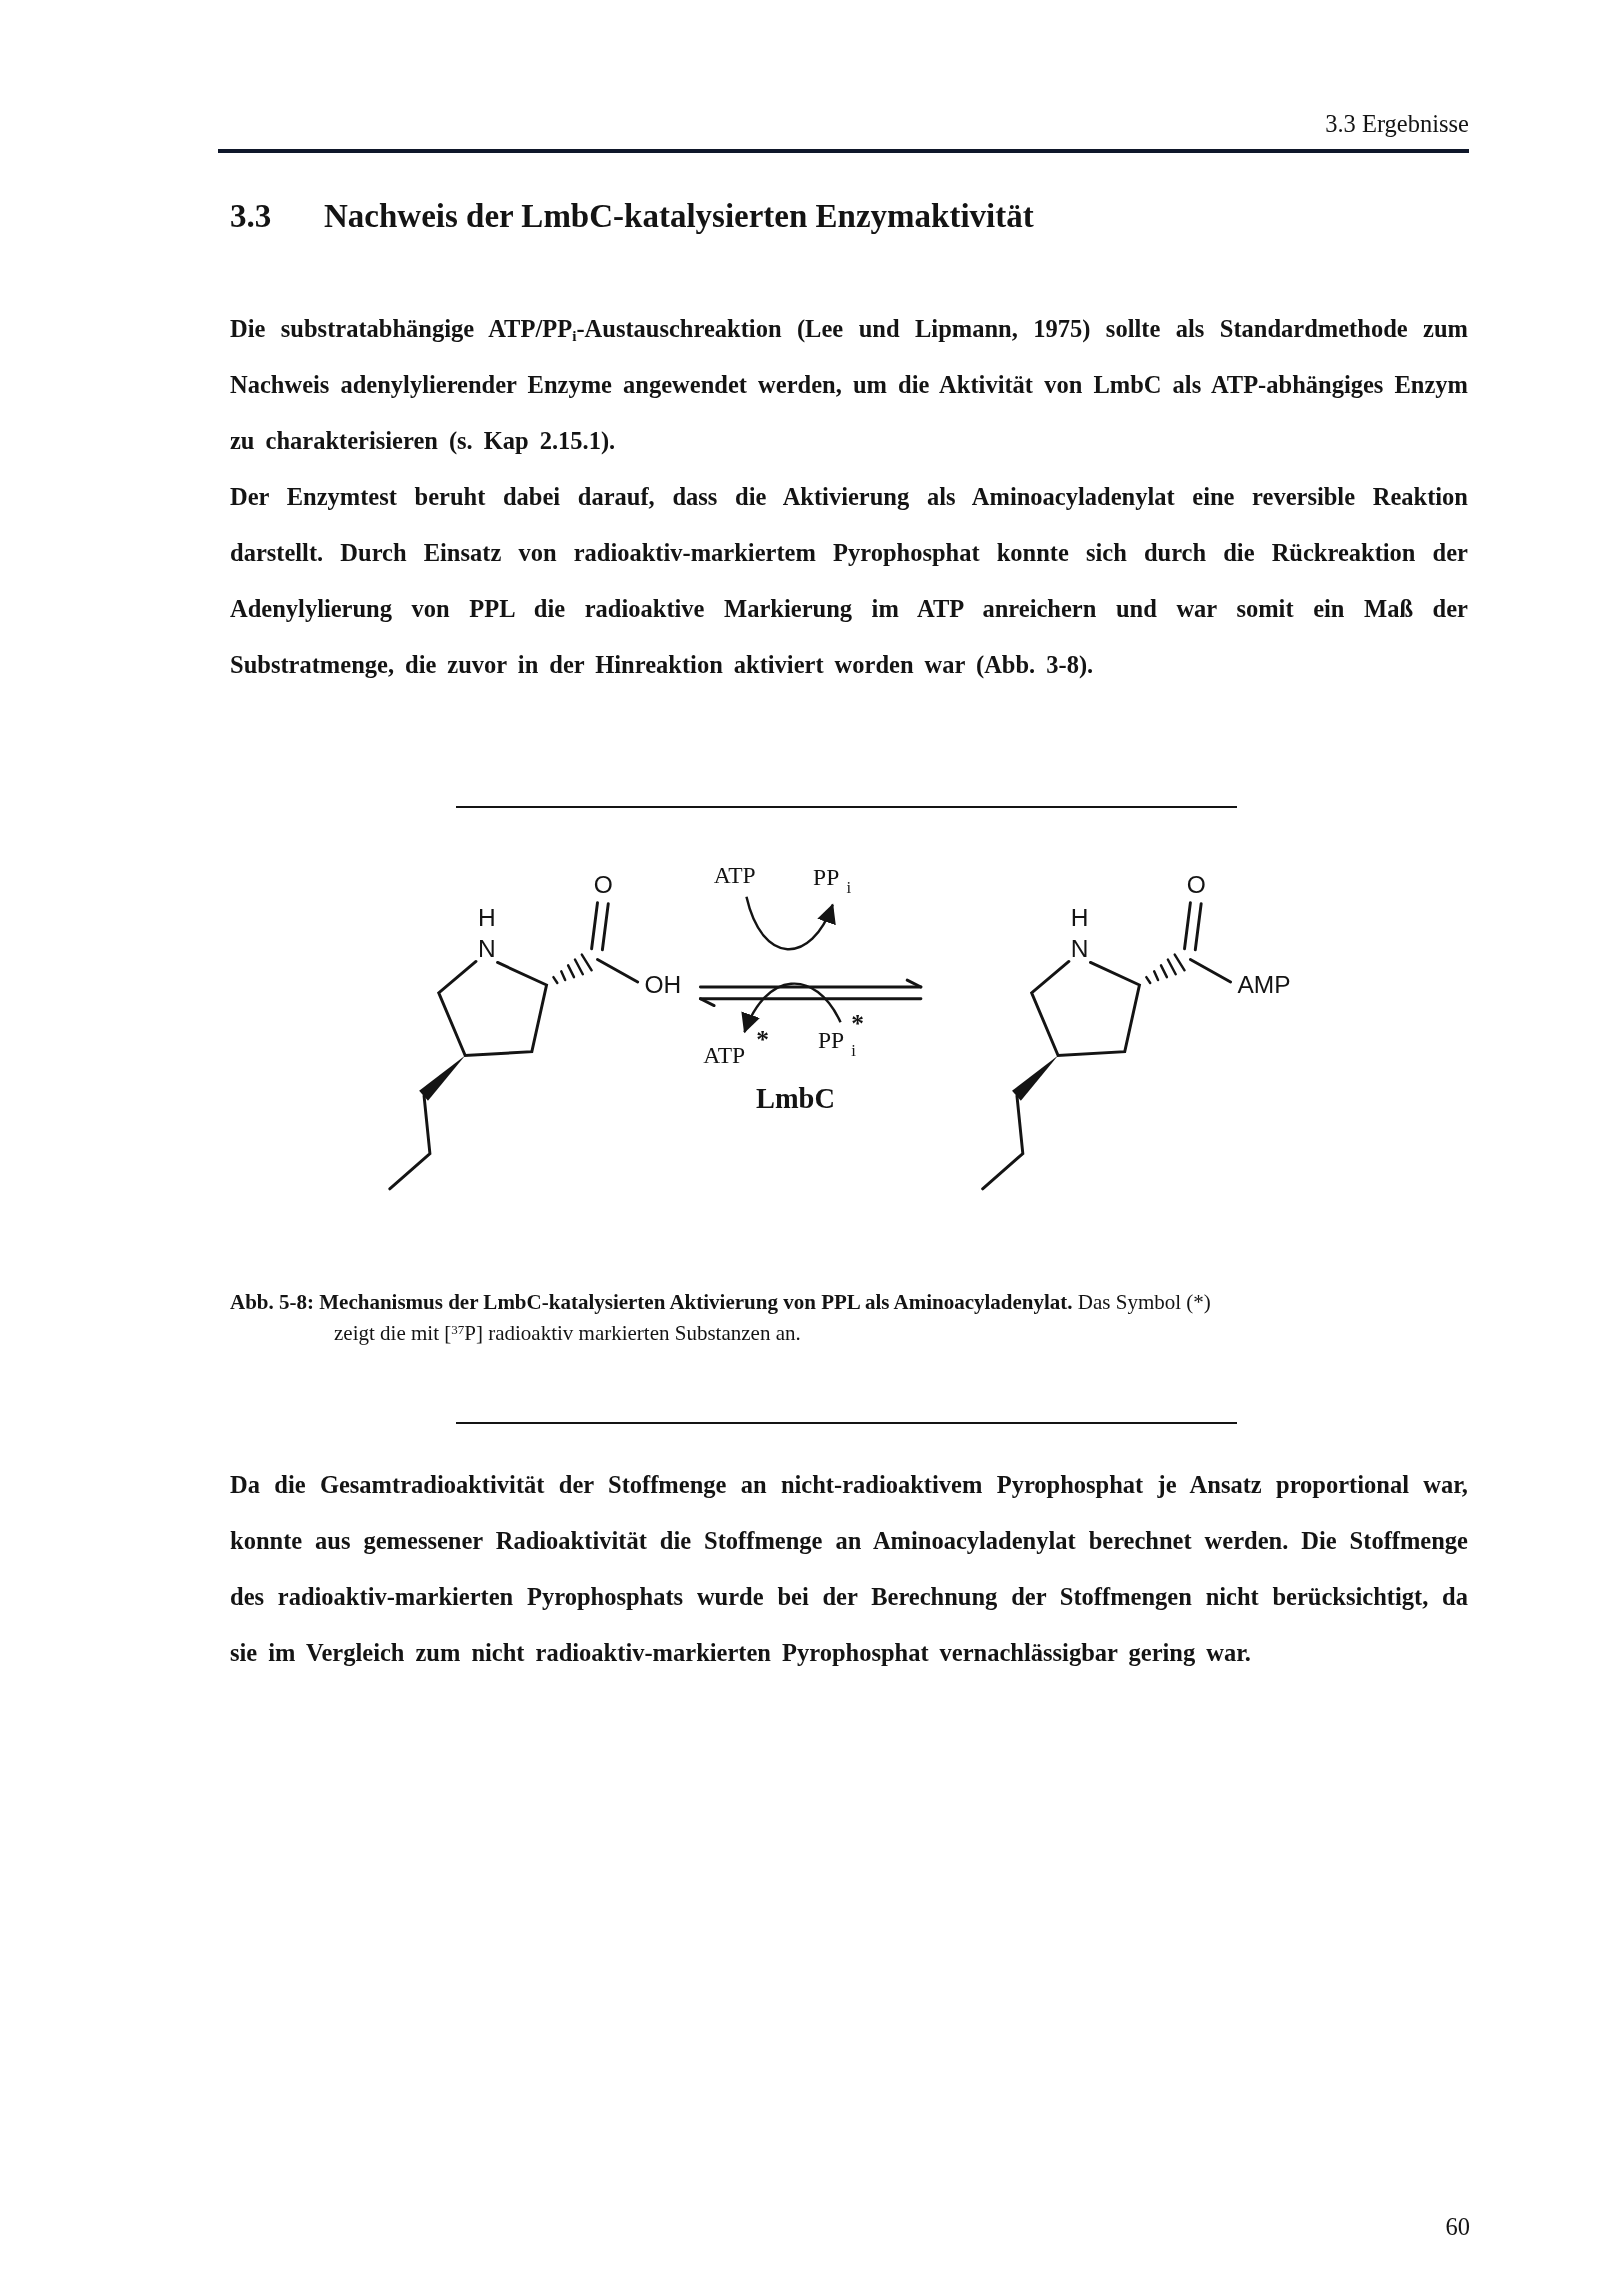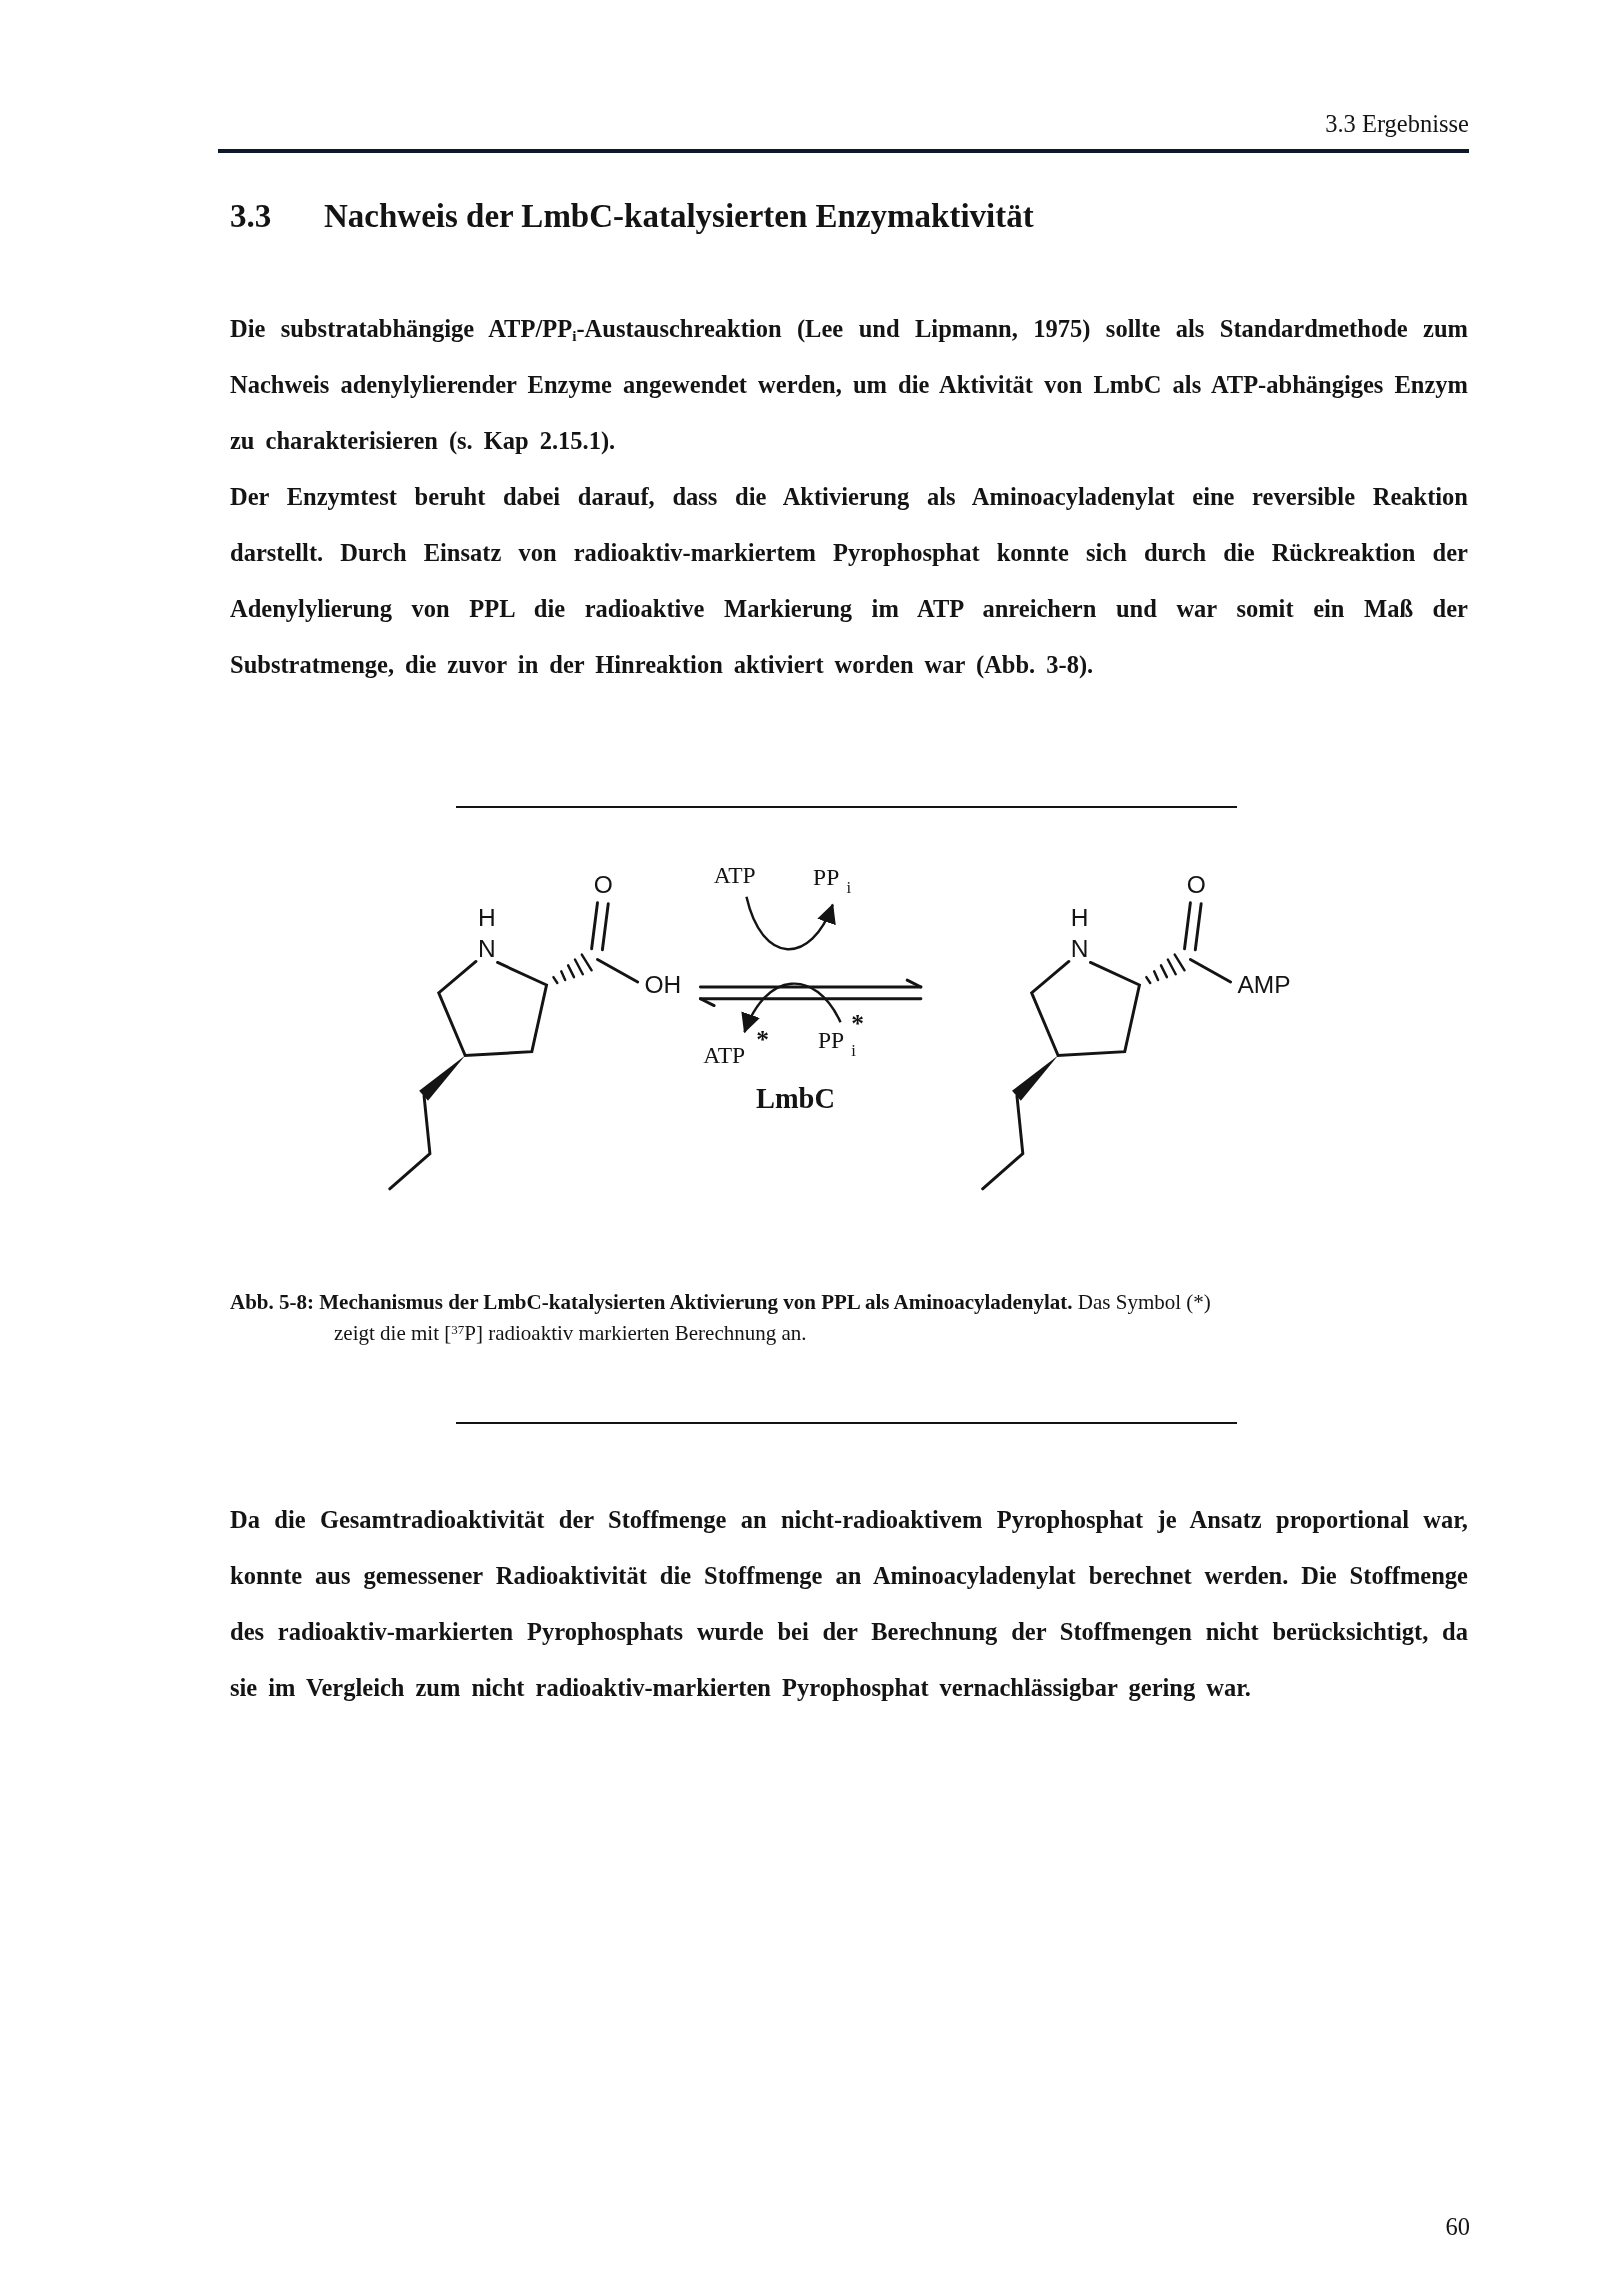--- a/index.html
+++ b/index.html
@@ -38,21 +38,21 @@
     left: 230px;
     width: 1238px;
     font-size: 24.5px;
     line-height: 56px;
     text-align: justify;
     word-spacing: 4.9px;
     font-weight: bold;
   }
   .body-text p { margin: 0; }
   #body-block-1 { top: 301px; }
-  #body-block-2 { top: 1492px; }
+  #body-block-2 { top: 1457px; }
   sub.inline-sub { font-size: 0.62em; vertical-align: -0.25em; line-height: 0; }
   sup.inline-sup { font-size: 0.62em; vertical-align: 0.45em; line-height: 0; }
   .figure-rule {
     position: absolute;
     left: 456px;
     width: 781px;
     border-top: 2px solid #141414;
   }
   #rule-top { top: 806px; }
   #rule-bottom { top: 1422px; }
@@ -162,21 +162,21 @@
       <path d="M478,188 C452,132 402,136 380,198" marker-end="url(#arrowhead)"></path>
     </g>
     <g stroke="#141414" stroke-width="3" fill="none" stroke-linecap="round">
       <line x1="335" y1="152" x2="560" y2="152"></line>
       <line x1="560" y1="152" x2="546" y2="145"></line>
       <line x1="335" y1="164" x2="560" y2="164"></line>
       <line x1="335" y1="164" x2="349" y2="171"></line>
     </g>
   </svg>
 
-  <div class="figure-caption"><span class="caption-bold">Abb. 5-8: Mechanismus der LmbC-katalysierten Aktivierung von PPL als Aminoacyladenylat.</span><span> Das Symbol (*) zeigt die mit [</span><sup class="inline-sup">37</sup><span>P] radioaktiv markierten Berechnung an.</span></div>
+  <div class="figure-caption"><span class="caption-bold">Abb. 5-8: Mechanismus der LmbC-katalysierten Aktivierung von PPL als Aminoacyladenylat.</span><span> Das Symbol (*) zeigt die mit [</span><sup class="inline-sup">37</sup><span>P] radioaktiv markierten Substanzen an.</span></div>
 
   <div class="figure-rule" id="rule-bottom"></div>
 
   <div class="body-text" id="body-block-2">
     <p>Da die Gesamtradioaktivität der Stoffmenge an nicht-radioaktivem Pyrophosphat je Ansatz proportional war, konnte aus gemessener Radioaktivität die Stoffmenge an Aminoacyladenylat berechnet werden. Die Stoffmenge des radioaktiv-markierten Pyrophosphats wurde bei der Berechnung der Stoffmengen nicht berücksichtigt, da sie im Vergleich zum nicht radioaktiv-markierten Pyrophosphat vernachlässigbar gering war.</p>
   </div>
 
   <div class="page-number">60</div>
 
 </div>

